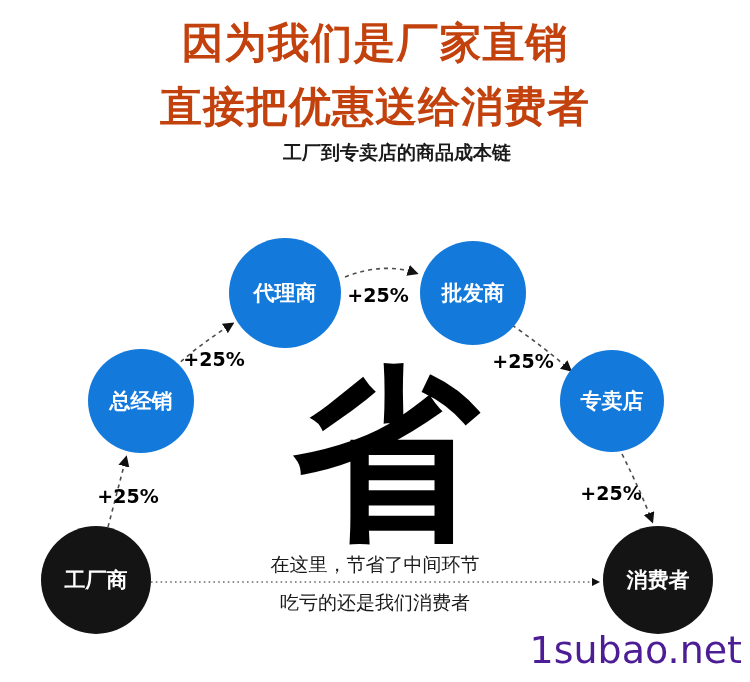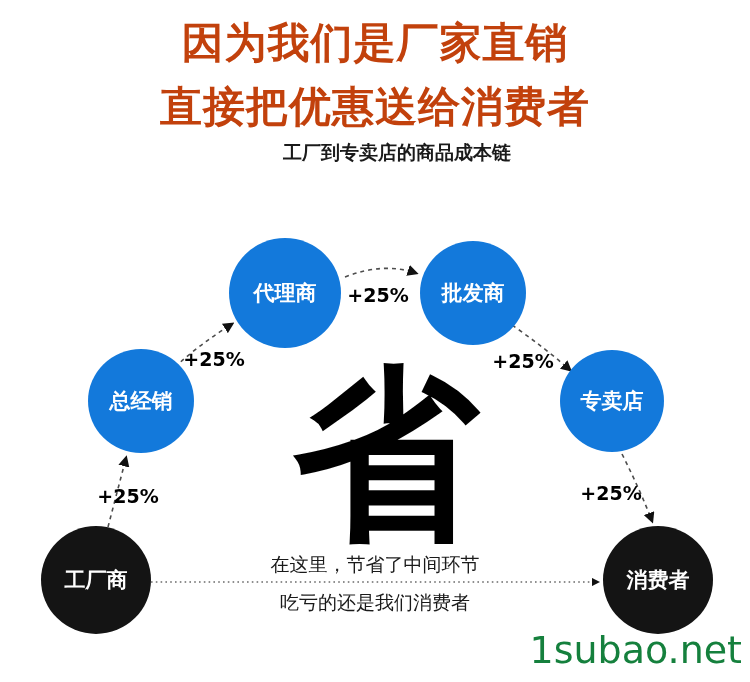--- a/index.html
+++ b/index.html
@@ -124,21 +124,21 @@
   }
 
   
   .watermark {
     position: absolute;
     right: 8px;
     bottom: 10px;
     font-family: "DejaVu Sans", "Liberation Sans", sans-serif;
     font-size: 38px;
     font-weight: normal;
-    color: #15803d;
+    color: #4c1d95;
     letter-spacing: 0px;
     user-select: none;
   }
 </style>
 </head>
 <body>
 
 <div id="stage">
 
   <div class="headline-block">

